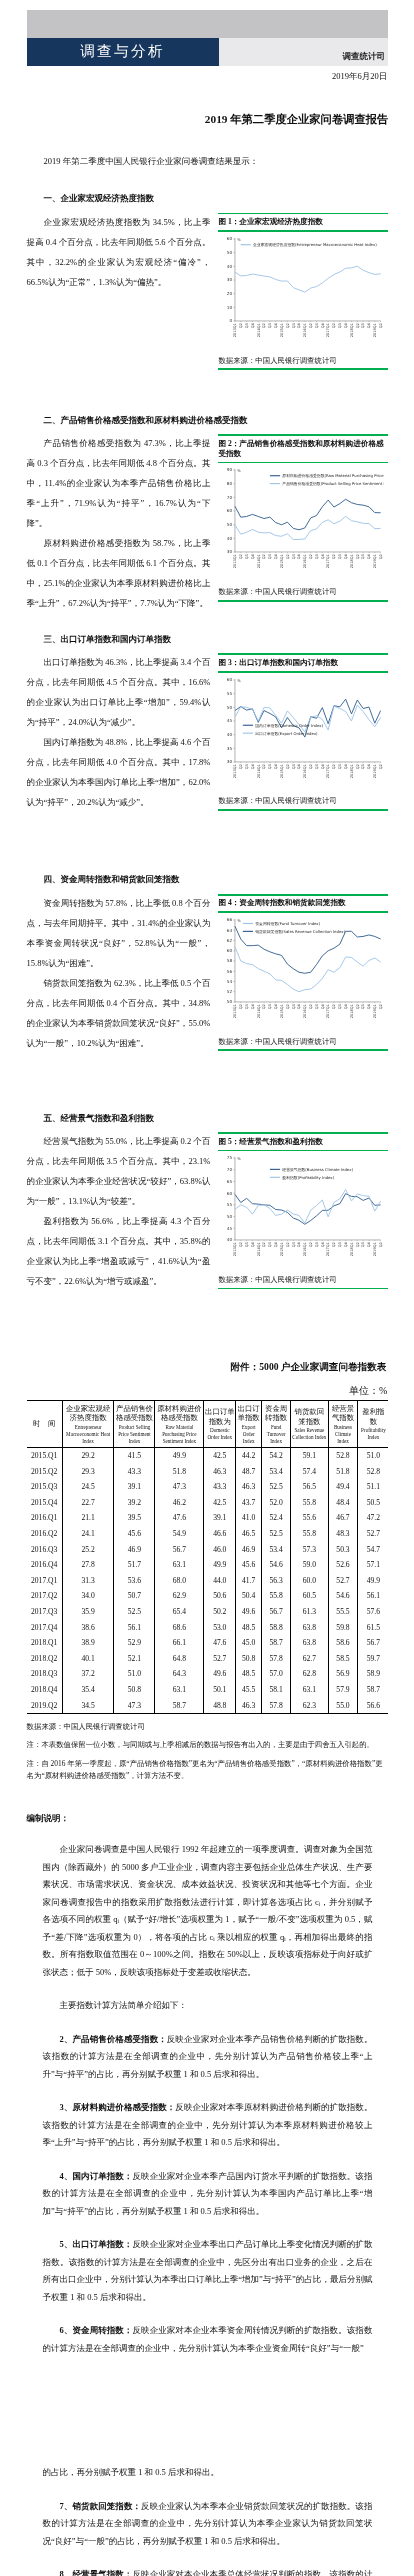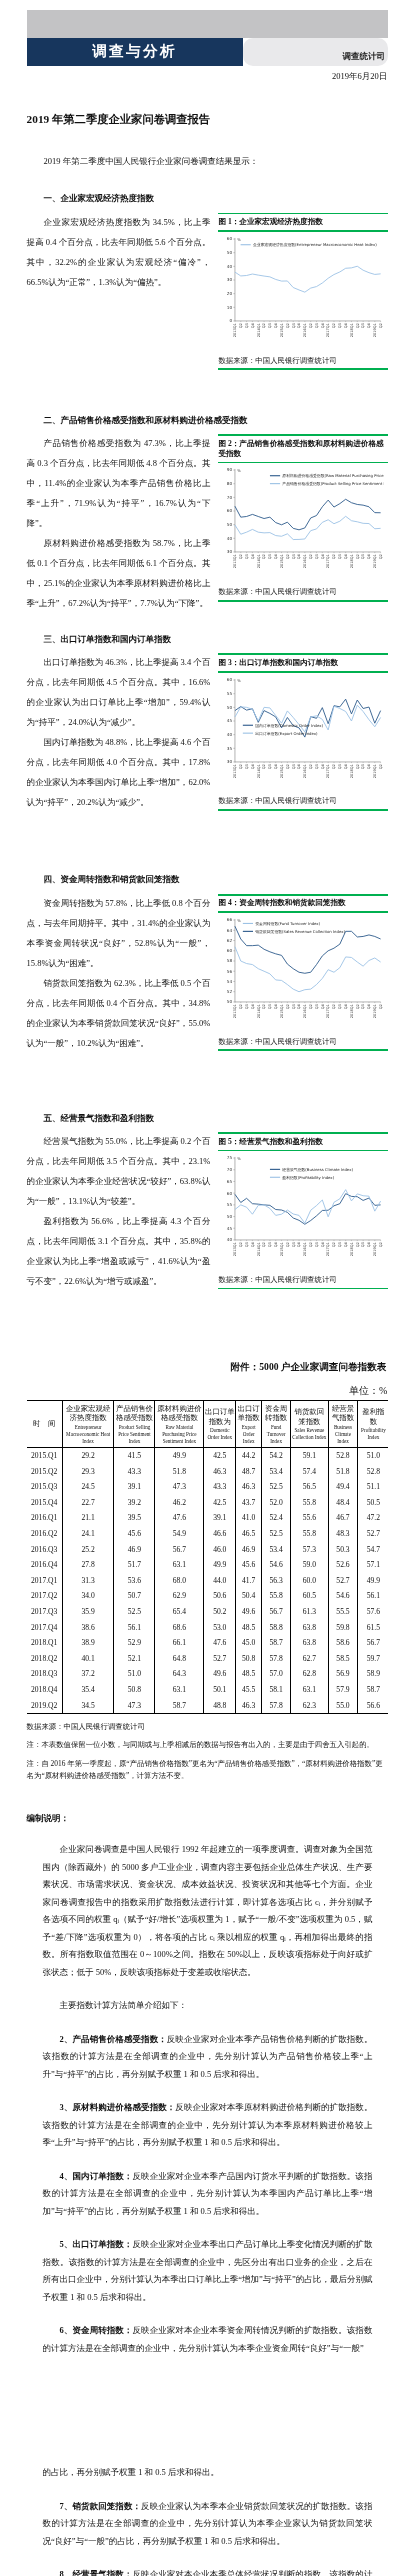--- a/index.html
+++ b/index.html
@@ -1,27 +1,27 @@
 <!DOCTYPE html>
 <html style="font-size:9px"><head>
 <meta charset="utf-8">
 <style>
   html,body{margin:0;padding:0;background:#ffffff;}
   body{font-family:"Liberation Serif","DejaVu Serif",serif;color:#111;}
   .page{width:415px;margin:0 auto;background:#fff;box-sizing:border-box;padding:9.6px 26.6px 45px 26.6px;}
   
   .grey-strip{height:28px;background:#c3c3c5;}
   .band{display:flex;height:28px;}
-  .band-left{width:216px;background:#17365d;color:#fff;font-family:"Liberation Sans","DejaVu Sans",sans-serif;
-             font-size:14.7px;font-weight:bold;display:flex;align-items:center;justify-content:center;letter-spacing:2.3px;}
+  .band-left{width:192px;background:#17365d;color:#fff;font-family:"Liberation Sans","DejaVu Sans",sans-serif;
+             font-size:14.7px;font-weight:normal;display:flex;align-items:center;justify-content:center;letter-spacing:2.3px;}
   .band-right{flex:1;background:#e9e9eb;display:flex;align-items:flex-end;justify-content:flex-end;
-              font-size:8.5px;font-weight:bold;padding:0 3.4px 2.3px 0;color:#222;border-radius:10px;}
+              font-size:8.5px;font-weight:bold;padding:0 3.4px 2.3px 0;color:#222;}
   .date-line{text-align:right;font-size:8.5px;margin:5.7px 1.1px 0 0;}
   
-  h1.doc-title{text-align:left;font-size:11.3px;margin:29px 0 0 0;font-weight:bold;}
+  h1.doc-title{text-align:right;font-size:11.3px;margin:29px 0 0 0;font-weight:bold;}
   p.intro{font-size:8.5px;line-height:20px;margin:24px 0 0 0;text-indent:2em;}
   
   .section{margin-top:17px;overflow:visible;}
   .sec-heading{font-size:8.5px;font-weight:bold;margin:0 0 3.4px 0;text-indent:2em;line-height:20px;}
   .section p.body{font-size:8.5px;line-height:20px;margin:0;text-indent:2em;text-align:justify;}
   .chartbox{float:right;width:170px;margin:1.1px 0 4.5px 8px;font-family:"Liberation Sans","DejaVu Sans",sans-serif;}
   .greenline{height:1.7px;background:#00b050;}
   .figtitle{font-size:7.6px;font-weight:bold;padding:2.8px 0;line-height:10.2px;font-family:"Liberation Serif","DejaVu Serif",serif;}
   .fsource{font-size:7.4px;padding:1.7px 0 2.8px 0;font-family:"Liberation Serif","DejaVu Serif",serif;}
   .plot svg{display:block;}

